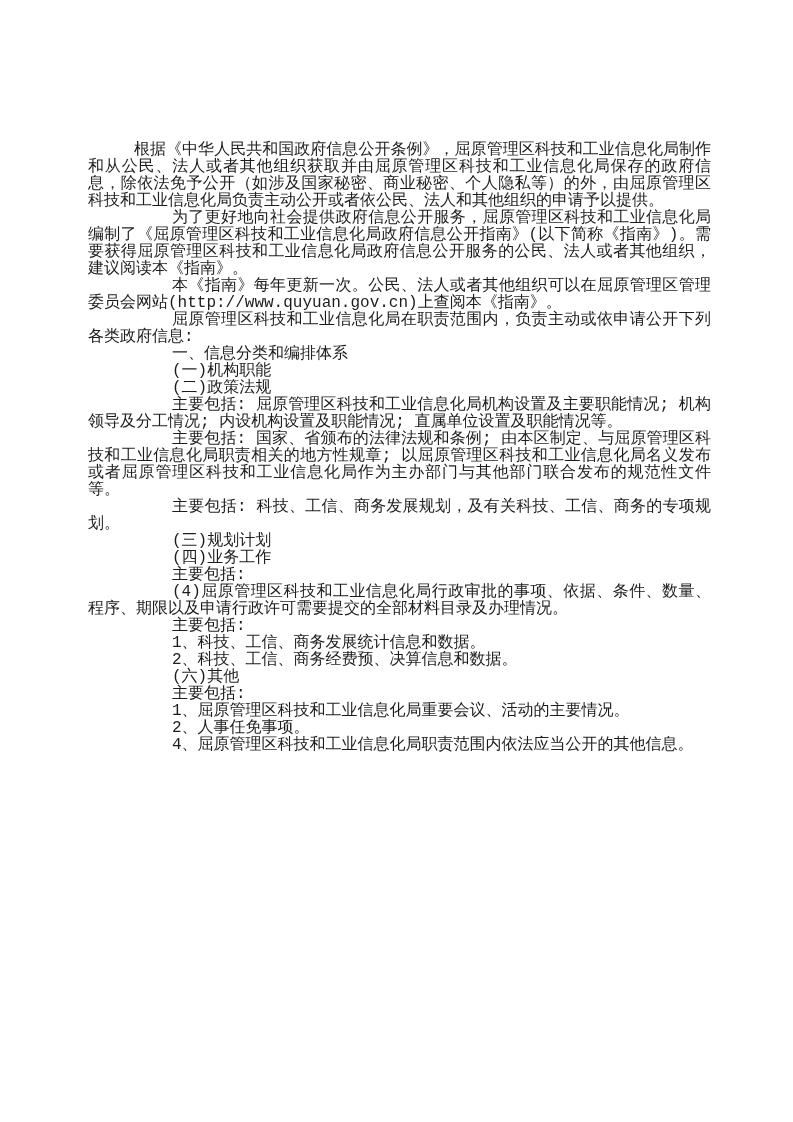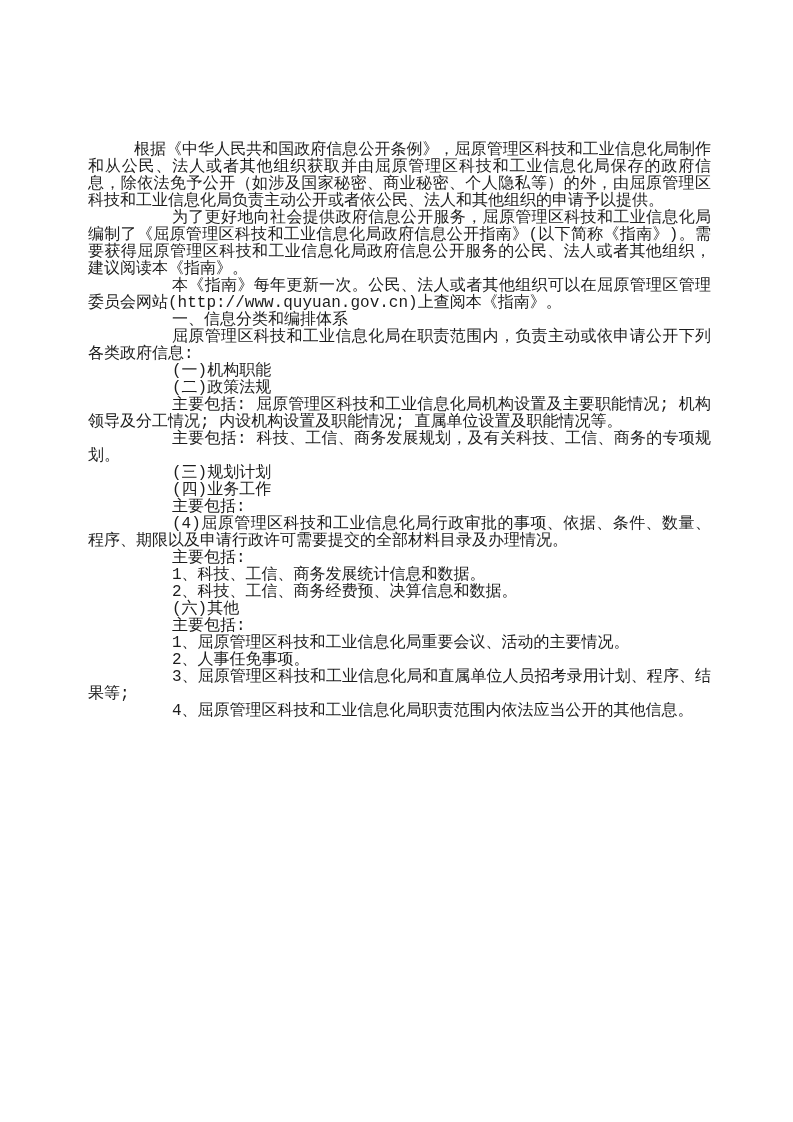--- a/index.html
+++ b/index.html
@@ -34,33 +34,33 @@
   .indent-lg { text-indent: 84px; }
 </style>
 </head>
 <body>
 
 <div class="page">
   <div class="doc-body">
     <p class="indent-sm">根据《中华人民共和国政府信息公开条例》，屈原管理区科技和工业信息化局制作和从公民、法人或者其他组织获取并由屈原管理区科技和工业信息化局保存的政府信息，除依法免予公开（如涉及国家秘密、商业秘密、个人隐私等）的外，由屈原管理区科技和工业信息化局负责主动公开或者依公民、法人和其他组织的申请予以提供。</p>
     <p class="indent-lg">为了更好地向社会提供政府信息公开服务，屈原管理区科技和工业信息化局编制了《屈原管理区科技和工业信息化局政府信息公开指南》(以下简称《指南》)。需要获得屈原管理区科技和工业信息化局政府信息公开服务的公民、法人或者其他组织，建议阅读本《指南》。</p>
     <p class="indent-lg">本《指南》每年更新一次。公民、法人或者其他组织可以在屈原管理区管理委员会网站(http://www.quyuan.gov.cn)上查阅本《指南》。</p>
+    <p class="indent-lg">屈原管理区科技和工业信息化局在职责范围内，负责主动或依申请公开下列各类政府信息:</p>
     <p class="indent-lg">一、信息分类和编排体系</p>
-    <p class="indent-lg">屈原管理区科技和工业信息化局在职责范围内，负责主动或依申请公开下列各类政府信息:</p>
     <p class="indent-lg">(一)机构职能</p>
     <p class="indent-lg">(二)政策法规</p>
     <p class="indent-lg">主要包括: 屈原管理区科技和工业信息化局机构设置及主要职能情况; 机构领导及分工情况; 内设机构设置及职能情况; 直属单位设置及职能情况等。</p>
+    <p class="indent-lg">主要包括: 国家、省颁布的法律法规和条例; 由本区制定、与屈原管理区科技和工业信息化局职责相关的地方性规章; 以屈原管理区科技和工业信息化局名义发布或者屈原管理区科技和工业信息化局作为主办部门与其他部门联合发布的规范性文件等。</p>
     <p class="indent-lg">主要包括: 科技、工信、商务发展规划，及有关科技、工信、商务的专项规划。</p>
     <p class="indent-lg">(三)规划计划</p>
     <p class="indent-lg">(四)业务工作</p>
     <p class="indent-lg">主要包括:</p>
     <p class="indent-lg">(4)屈原管理区科技和工业信息化局行政审批的事项、依据、条件、数量、程序、期限以及申请行政许可需要提交的全部材料目录及办理情况。</p>
     <p class="indent-lg">主要包括:</p>
     <p class="indent-lg">1、科技、工信、商务发展统计信息和数据。</p>
     <p class="indent-lg">2、科技、工信、商务经费预、决算信息和数据。</p>
     <p class="indent-lg">(六)其他</p>
     <p class="indent-lg">主要包括:</p>
     <p class="indent-lg">1、屈原管理区科技和工业信息化局重要会议、活动的主要情况。</p>
     <p class="indent-lg">2、人事任免事项。</p>
-    <p class="indent-lg">3、屈原管理区科技和工业信息化局和直属单位人员招考录用计划、程序、结果等;</p>
     <p class="indent-lg">4、屈原管理区科技和工业信息化局职责范围内依法应当公开的其他信息。</p>
   </div>
 </div>
 
 </body></html>

